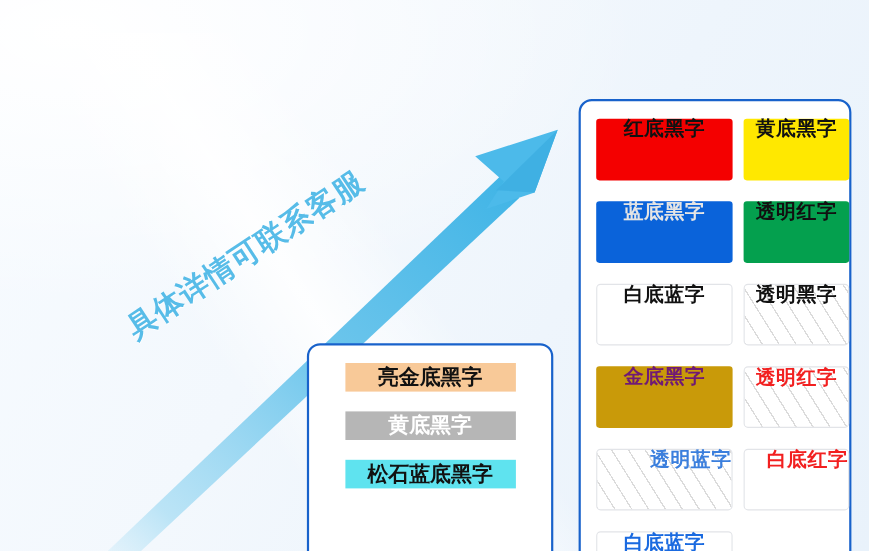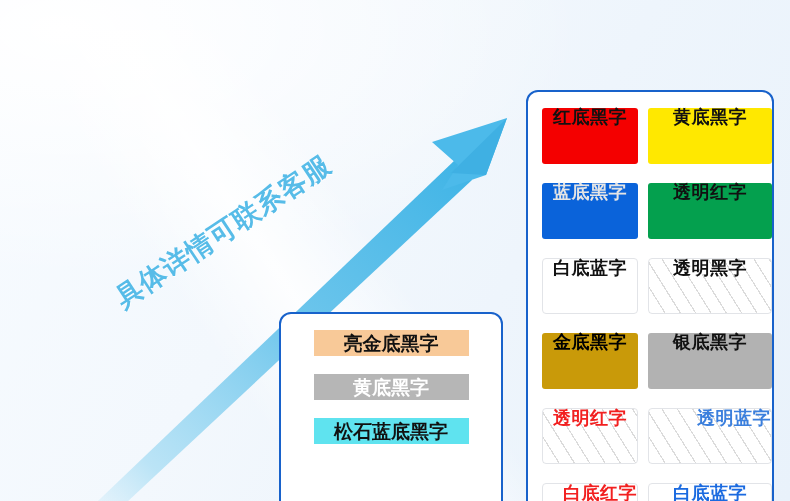--- a/index.html
+++ b/index.html
@@ -186,25 +186,22 @@
         <span>透明红字</span>
       </div>
 
       <div class="chip outlined" style="background:#ffffff;color:#111111;">
         <span>白底蓝字</span>
       </div>
       <div class="chip outlined hatch" style="color:#111111;">
         <span>透明黑字</span>
       </div>
 
-      <div class="chip" style="background:#c99a09;color:#000000;">
+      <div class="chip" style="background:#c99a09;color:#701a75;">
         <span>金底黑字</span>
-      </div>
-      <div class="chip" style="background:#b2b2b2;color:#111111;">
-        <span>银底黑字</span>
       </div>
 
       <div class="chip outlined hatch" style="color:#f22020;">
         <span>透明红字</span>
       </div>
       <div class="chip outlined hatch" style="color:#3b7fdd;padding-left:48px;">
         <span>透明蓝字</span>
       </div>
 
       <div class="chip outlined" style="background:#ffffff;color:#f22020;padding-left:20px;">

